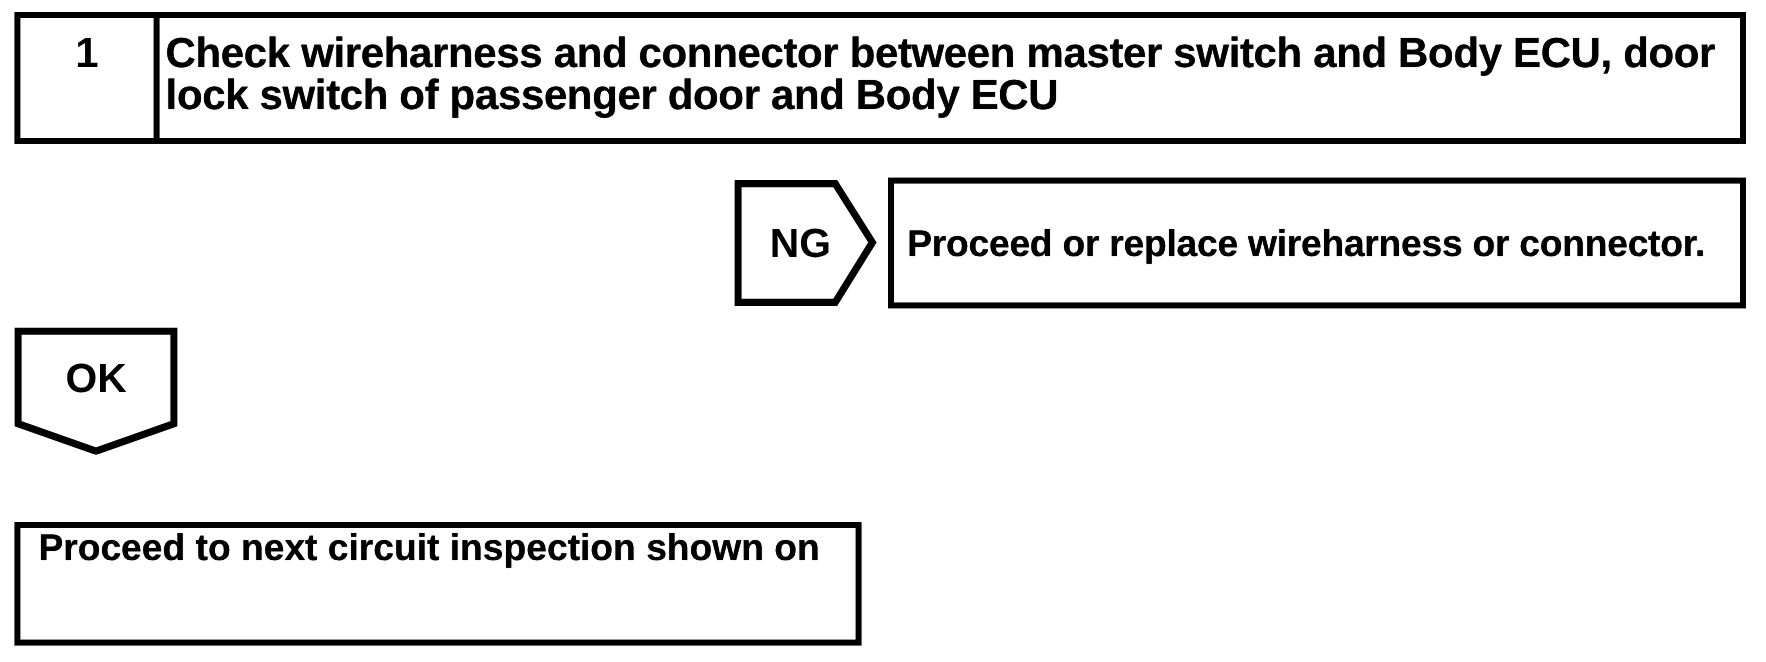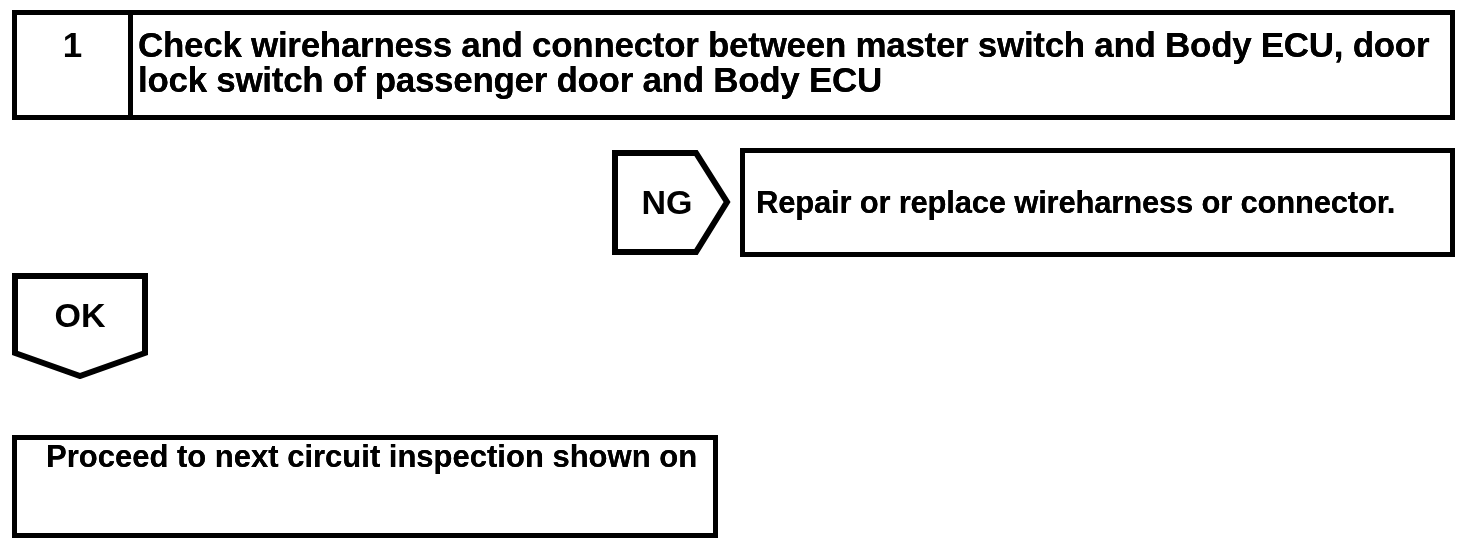--- a/index.html
+++ b/index.html
@@ -82,21 +82,21 @@
     left: 12px; top: 435px;
     width: 706px; height: 103px;
     border: 5px solid #000;
     padding-top: 2px;
     font-size: 31px;
     line-height: 30px;
     text-shadow: 0 0 0.6px #000;
     background: #fff;
     white-space: nowrap;
   }
-  .ok-action-line1 { margin-left: 29px; }
+  .ok-action-line1 { margin-left: 15px; }
   .ok-action-line2 {
     margin-left: 3px;
     display: inline-block;
     font-size: 30px;
     transform: scaleX(0.84);
     transform-origin: 0 50%;
   }
 </style>
 </head>
 <body>
@@ -110,21 +110,21 @@
       <div>lock switch of passenger door and Body ECU</div>
     </div>
   </div>
 
   <svg class="ng-shape" width="120" height="105" viewBox="0 0 120 105">
     <polygon points="3,3 84,3 115,52 84,102 3,102" fill="#ffffff" stroke="#000000" stroke-width="6" stroke-linejoin="miter"></polygon>
     <text x="55" y="64" text-anchor="middle" class="flag-text" fill="#000000">NG</text>
   </svg>
 
   <div class="ng-action-box">
-    <span>Repair or replace wireharness or connector.</span>
+    <span>Proceed or replace wireharness or connector.</span>
   </div>
 
   <svg class="ok-shape" width="136" height="106" viewBox="0 0 136 106">
     <polygon points="3,3 133,3 133,80 68,103 3,80" fill="#ffffff" stroke="#000000" stroke-width="6" stroke-linejoin="miter"></polygon>
     <text x="68" y="54" text-anchor="middle" class="flag-text" fill="#000000">OK</text>
   </svg>
 
   <div class="ok-action-box">
     <div class="ok-action-line1">Proceed to next circuit inspection shown on</div>
   </div>

